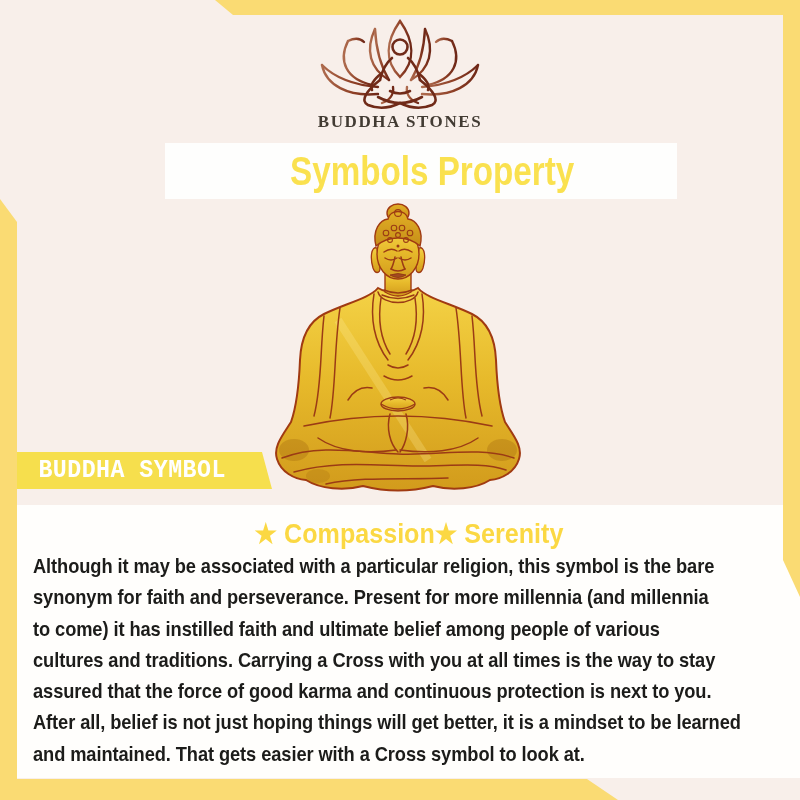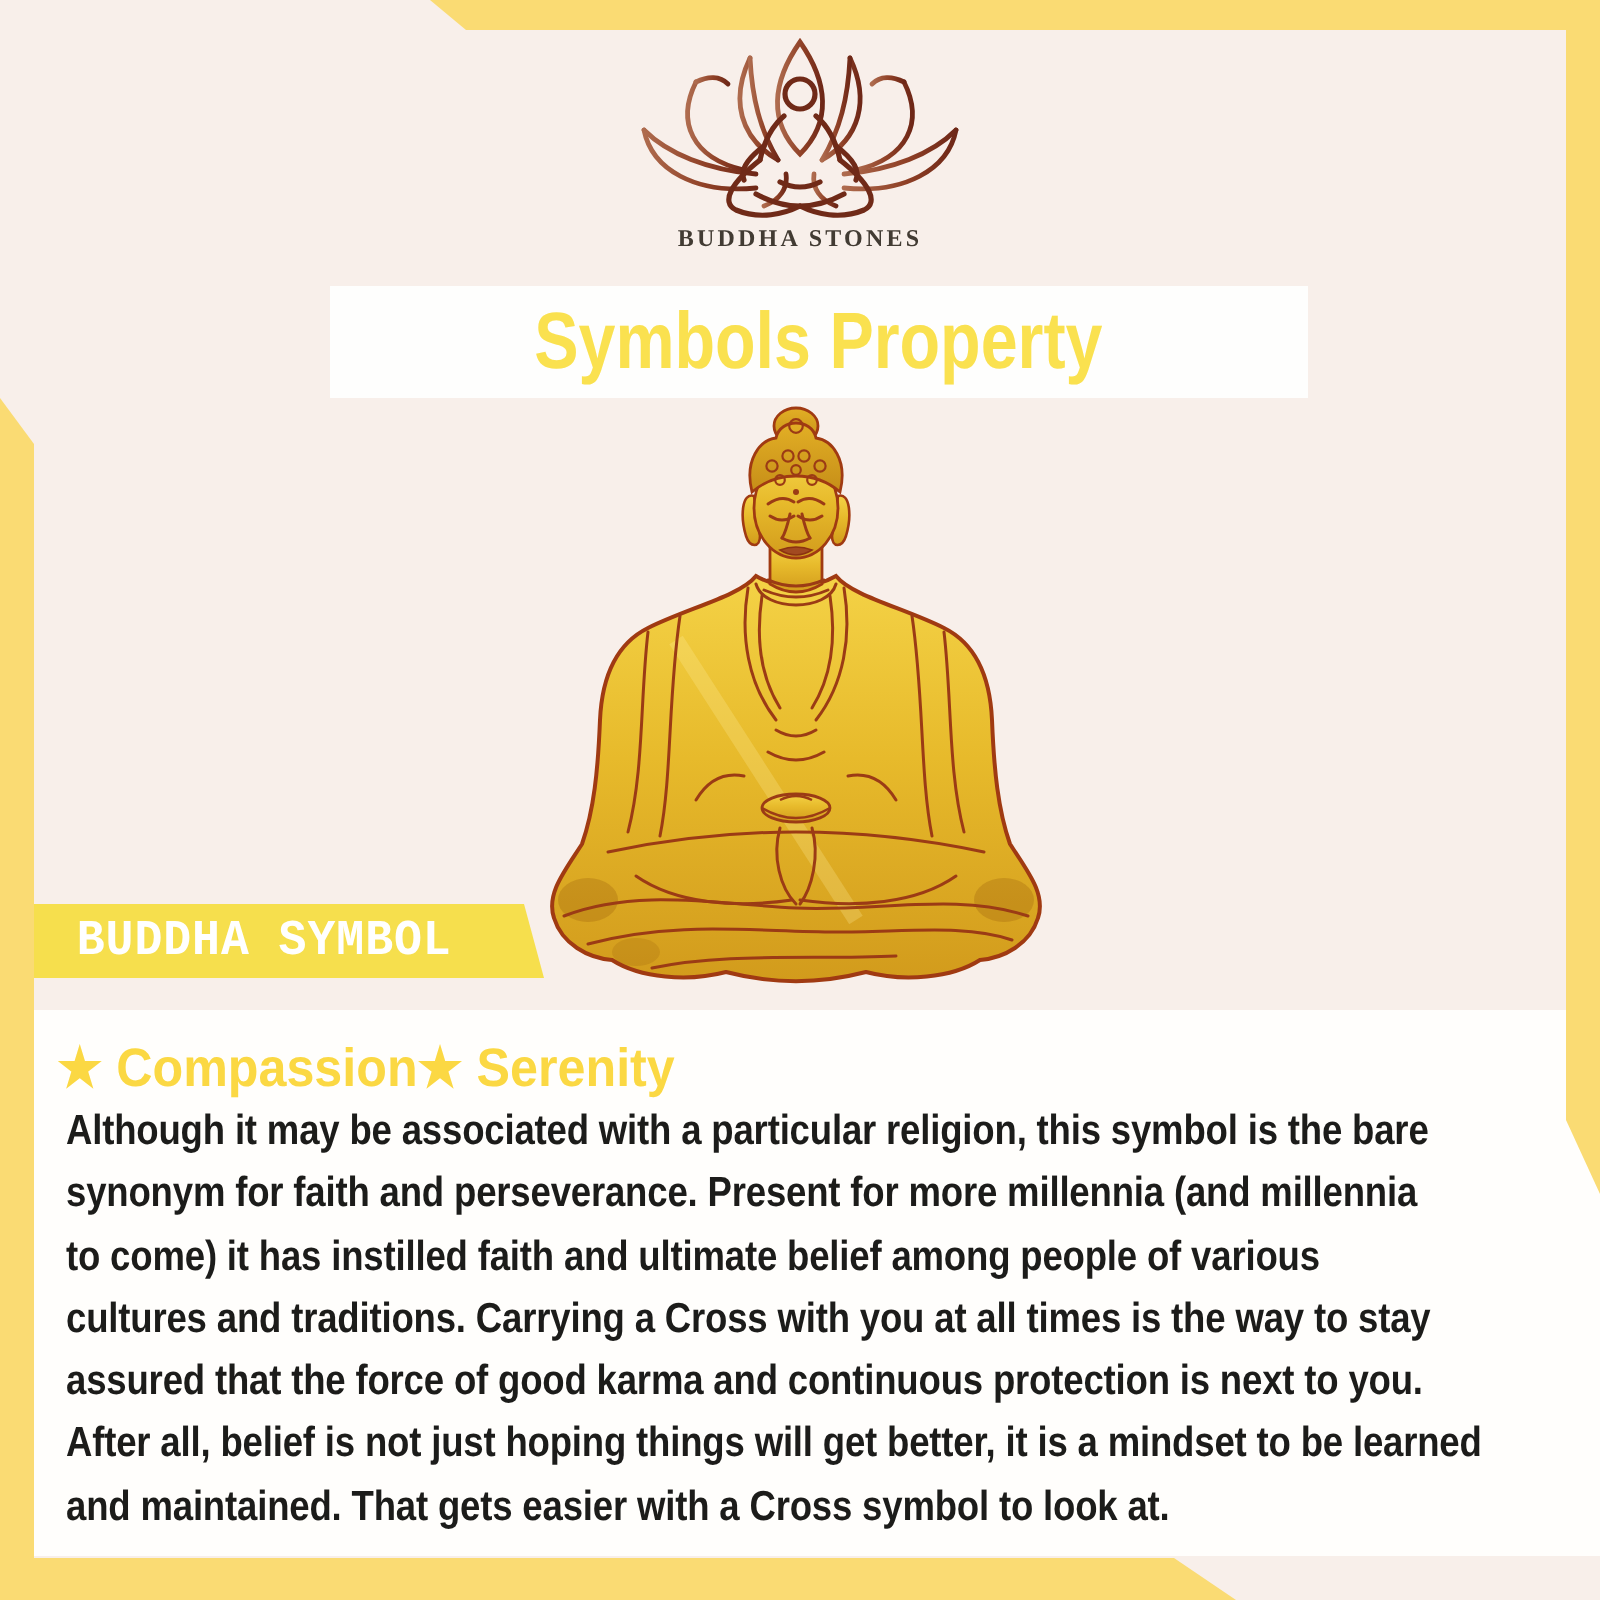--- a/index.html
+++ b/index.html
@@ -36,28 +36,28 @@
   
   .white-section{
     position:absolute;left:0;top:505px;width:800px;height:295px;z-index:1;
     background:var(--panel-white);
   }
   
   .logo-svg{position:absolute;left:312px;top:16px;width:176px;height:94px;z-index:2;}
   .brand-name{
     position:absolute;left:0;top:112px;width:800px;z-index:2;
     text-align:center;font-family:"Liberation Serif",serif;
-    font-size:12px;font-weight:600;letter-spacing:1.6px;
+    font-size:17px;font-weight:600;letter-spacing:1.6px;
     color:var(--brand-text);
   }
   
   .title-banner{
     position:absolute;left:165px;top:143px;width:489px;height:56px;z-index:2;
     background:var(--banner-white);
-    display:flex;align-items:center;justify-content:center;
+    display:flex;align-items:center;justify-content:center;padding-left:23px;
   }
   .title-banner span{
     font-size:40px;font-weight:700;color:var(--title-yellow);
     white-space:nowrap;transform:scaleX(.83);transform-origin:center;
     letter-spacing:0px;
   }
   
   .buddha-svg{position:absolute;left:270px;top:199px;width:260px;height:300px;z-index:2;}
   
   .label-banner{
@@ -67,20 +67,21 @@
     display:flex;align-items:center;font-family:Liberation Mono, monospace;
   }
   .label-banner span{
     padding-left:23px;font-size:25px;font-weight:700;color:#ffffff;
     white-space:nowrap;transform:scaleX(.93);transform-origin:left center;
     letter-spacing:.5px;
   }
   
   .section-heading{
     position:absolute;left:17px;top:518px;width:783px;z-index:6;
+    text-align:center;
   }
   .section-heading span{
     display:inline-block;font-size:27px;font-weight:700;
     color:var(--heading-yellow);white-space:nowrap;
     transform:scaleX(.93);transform-origin:center;
   }
   .paragraph{position:absolute;left:33px;top:550px;z-index:6;}
   .para-line{
     font-size:21px;font-weight:700;line-height:31.3px;
     color:var(--text-dark);white-space:nowrap;

